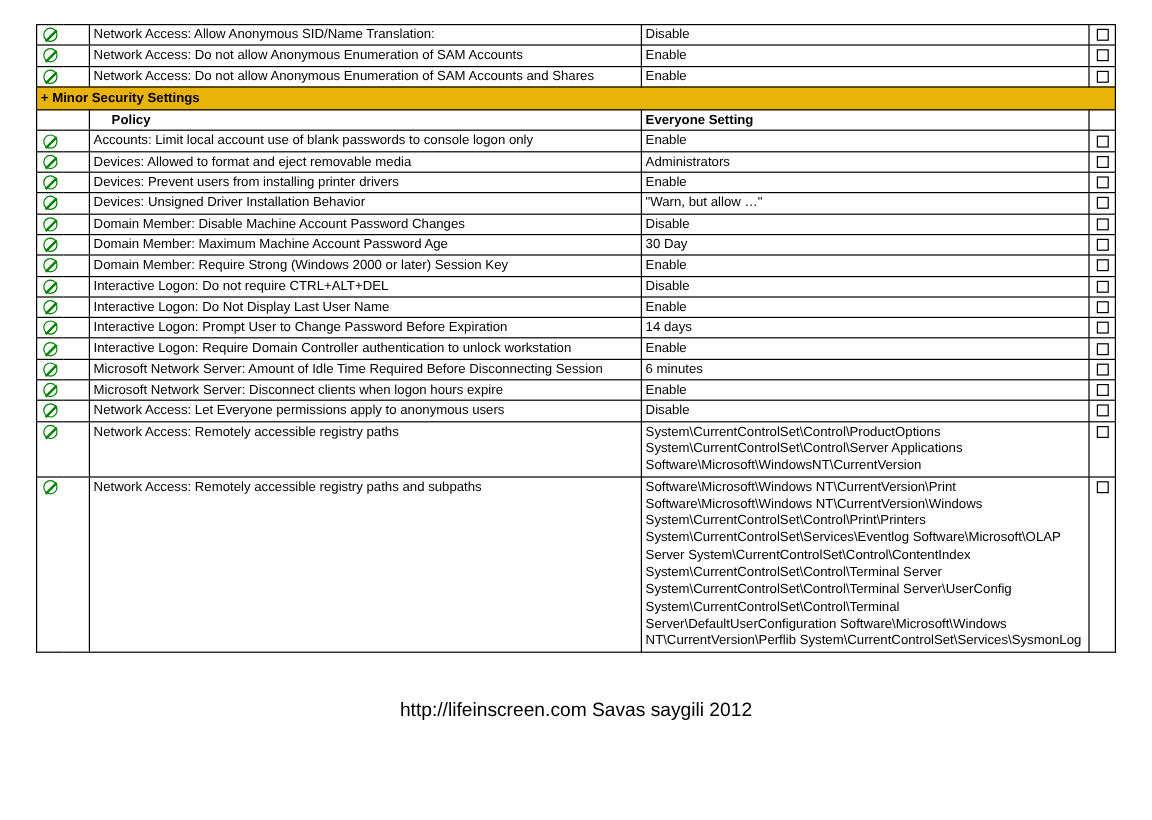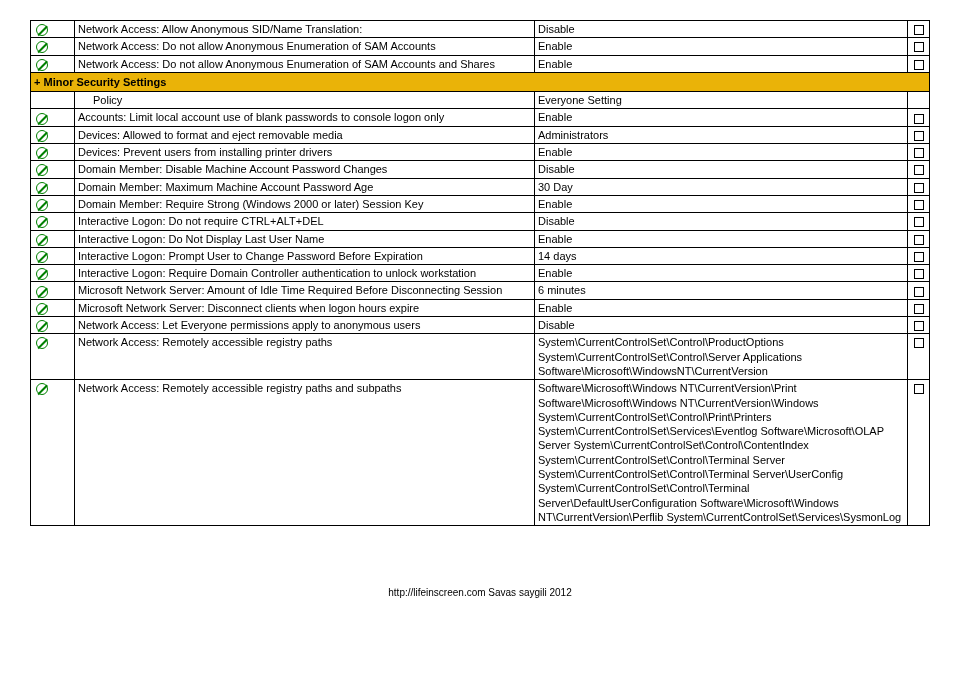--- a/index.html
+++ b/index.html
@@ -57,28 +57,28 @@
   }
   .section-header {
     background: #eab308;
     font-weight: bold;
   }
   .section-header td {
     border: 1px solid #000;
     padding: 2px 3px;
   }
   .sub-header td {
-    font-weight: normal;
+    font-weight: bold;
   }
   .indent td.policy-cell { padding-left: 18px; }
   .no-icon { background: #fff; }
   .footer {
     text-align: center;
-    font-size: 10px;
-    margin-top: 61px;
+    font-size: 16px;
+    margin-top: 40px;
   }
   .policy-cell { border-left: 1px solid #000; }
 </style>
 </head>
 <body>
 
 <table>
   <colgroup>
     <col class="col-icon">
     <col class="col-icon2">
@@ -135,20 +135,27 @@
       <tr>
         <td class="col-icon"><span class="forbidden-icon"></span></td>
         <td class="col-icon2 no-icon"></td>
         <td class="policy-cell">Devices: Prevent users from installing printer drivers</td>
         <td>Enable</td>
         <td class="col-check"><span class="checkbox"></span></td>
       </tr>
       <tr>
         <td class="col-icon"><span class="forbidden-icon"></span></td>
         <td class="col-icon2 no-icon"></td>
+        <td class="policy-cell">Devices: Unsigned Driver Installation Behavior</td>
+        <td>"Warn, but allow …"</td>
+        <td class="col-check"><span class="checkbox"></span></td>
+      </tr>
+      <tr>
+        <td class="col-icon"><span class="forbidden-icon"></span></td>
+        <td class="col-icon2 no-icon"></td>
         <td class="policy-cell">Domain Member: Disable Machine Account Password Changes</td>
         <td>Disable</td>
         <td class="col-check"><span class="checkbox"></span></td>
       </tr>
       <tr>
         <td class="col-icon"><span class="forbidden-icon"></span></td>
         <td class="col-icon2 no-icon"></td>
         <td class="policy-cell">Domain Member: Maximum Machine Account Password Age</td>
         <td>30 Day</td>
         <td class="col-check"><span class="checkbox"></span></td>

